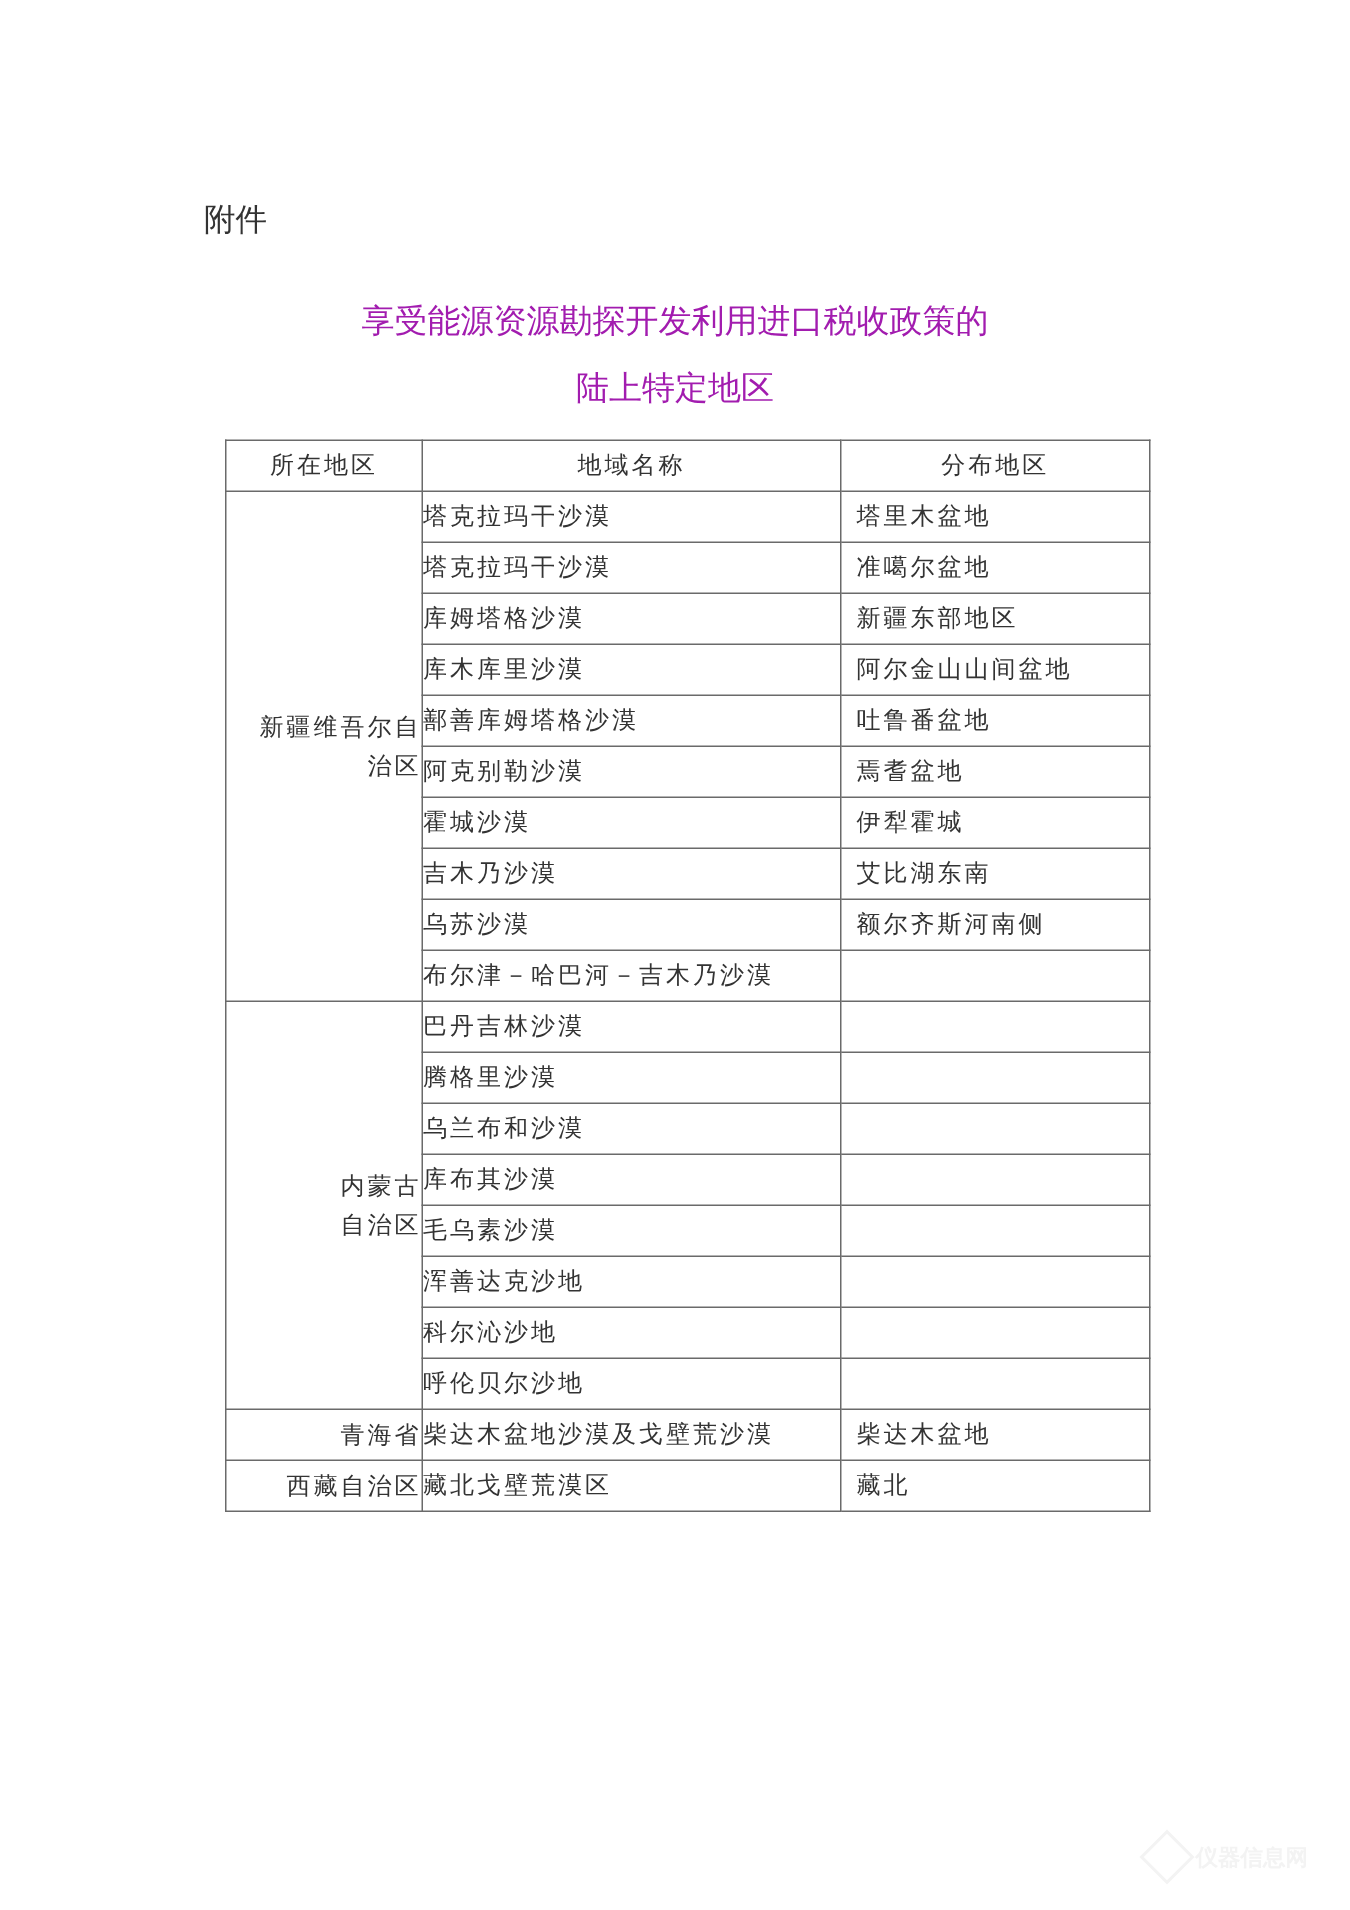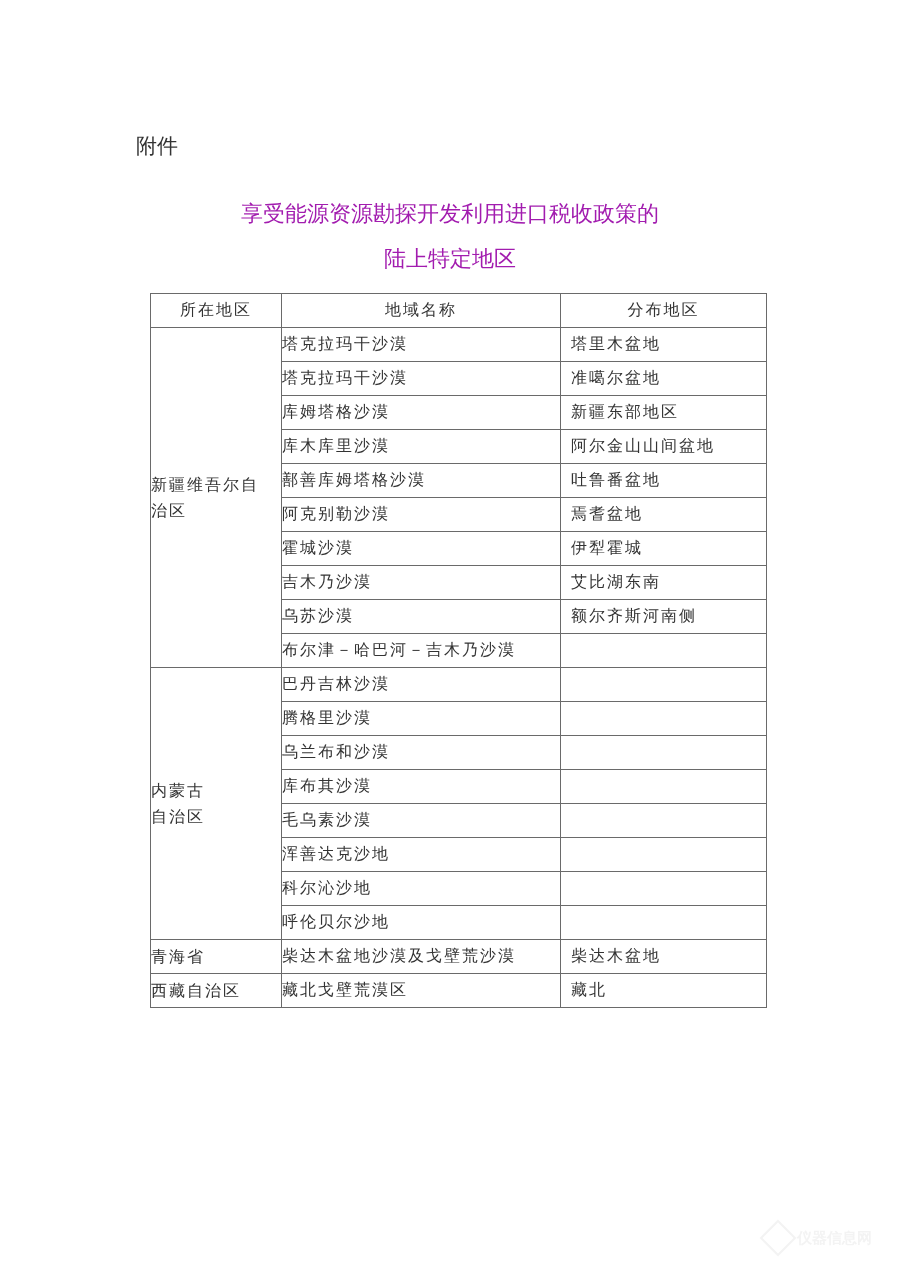--- a/index.html
+++ b/index.html
@@ -5,21 +5,21 @@
     html, body { margin: 0; padding: 0; background: #ffffff; }
     body { width: 900px; height: 1273px; position: relative; overflow: hidden;
       font-family: "DejaVu Sans", "Liberation Sans", sans-serif; color: #222; }
     .attach { position: absolute; left: 136px; top: 132px; font-size: 21px; color: #333; }
     .title { position: absolute; left: 0; width: 900px; text-align: center; font-size: 22px; color: #a21caf; }
     .t1 { top: 199px; }
     .t2 { top: 244px; }
     table { position: absolute; left: 135px; top: 293px; border-collapse: collapse; width: 617px; margin-left: 15px; }
     td, th { border: 1px solid #6a6a6a; height: 33px; padding: 0; font-size: 16px; font-weight: normal; color: #333; letter-spacing: 2px; }
     th { text-align: center; }
-    td.region { text-align: left; vertical-align: middle; width: 130px; line-height: 26px; }
+    td.region { text-align: right; vertical-align: middle; width: 130px; line-height: 26px; }
     td.name { width: 278px; }
     td.dist { padding-left: 10px; }
     .watermark { position: absolute; right: 28px; bottom: 22px; display: flex; align-items: center; gap: 6px; opacity: 0.35; }
     .wm-logo { width: 22px; height: 22px; border: 2px solid #ddd; transform: rotate(45deg); }
     .wm-text { font-size: 15px; color: #ddd; font-weight: bold; }
   </style>
 </head>
 <body>
 
 <div class="attach">附件</div>

